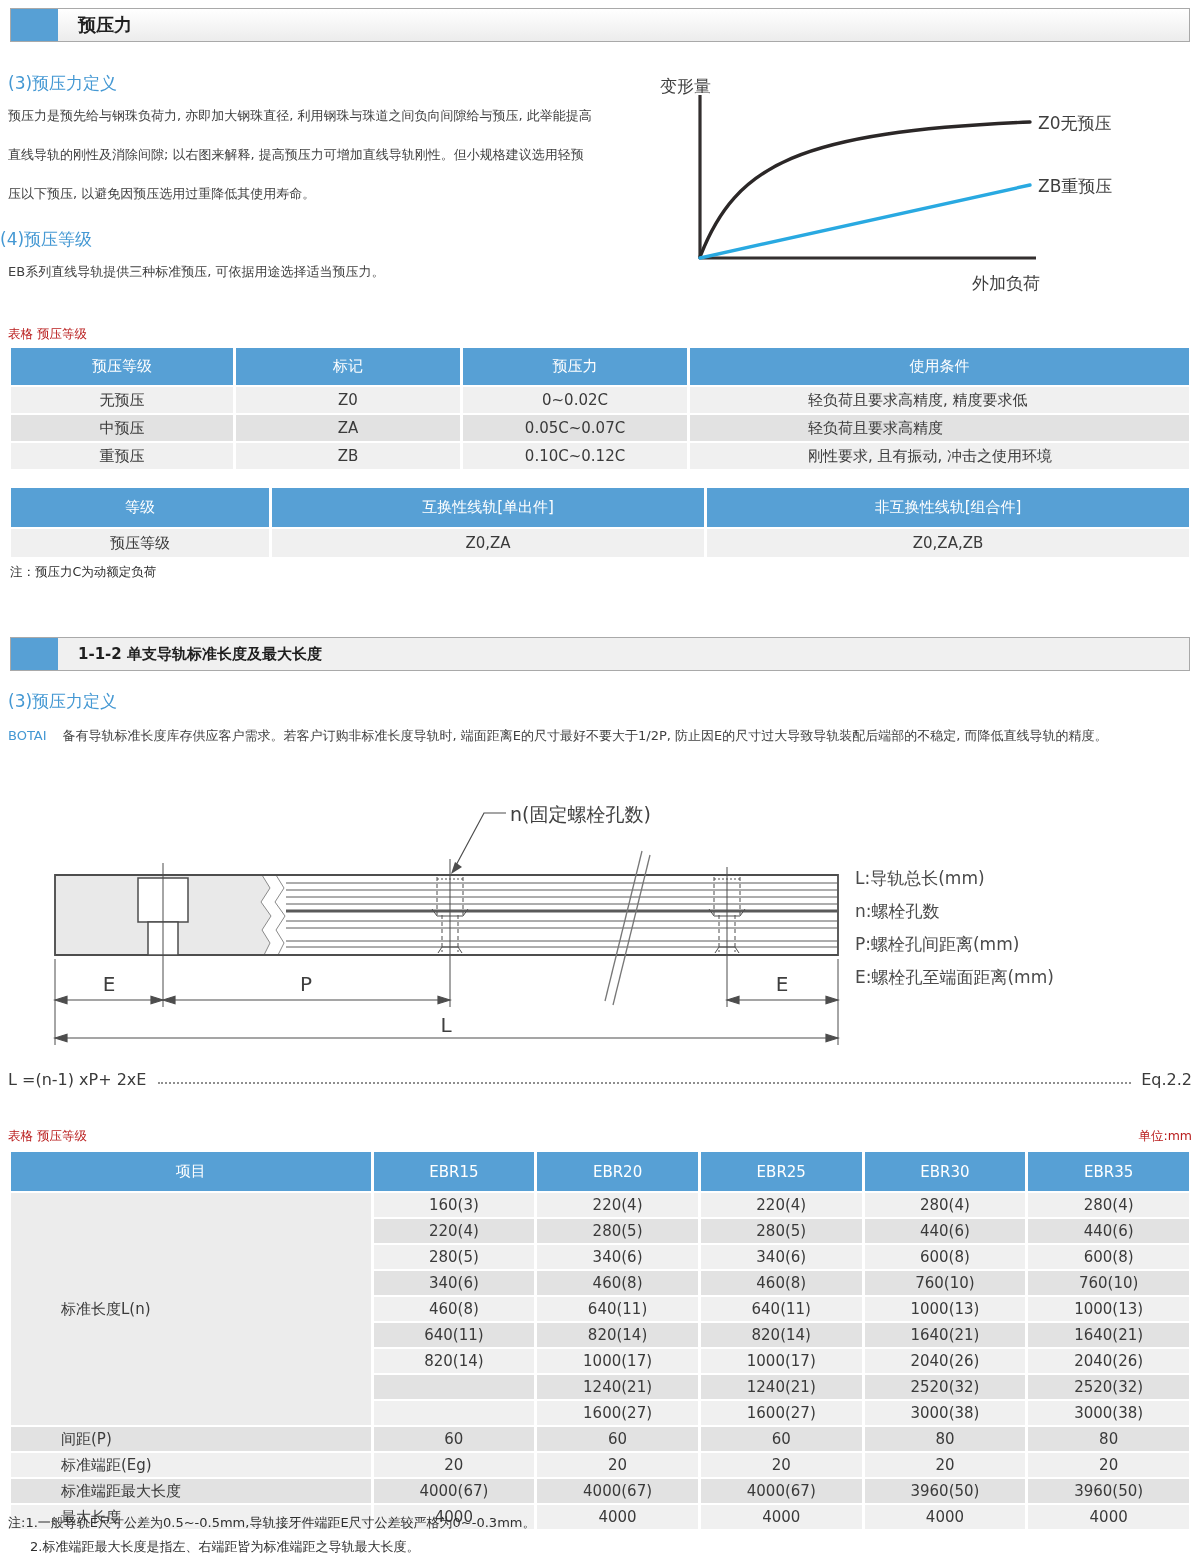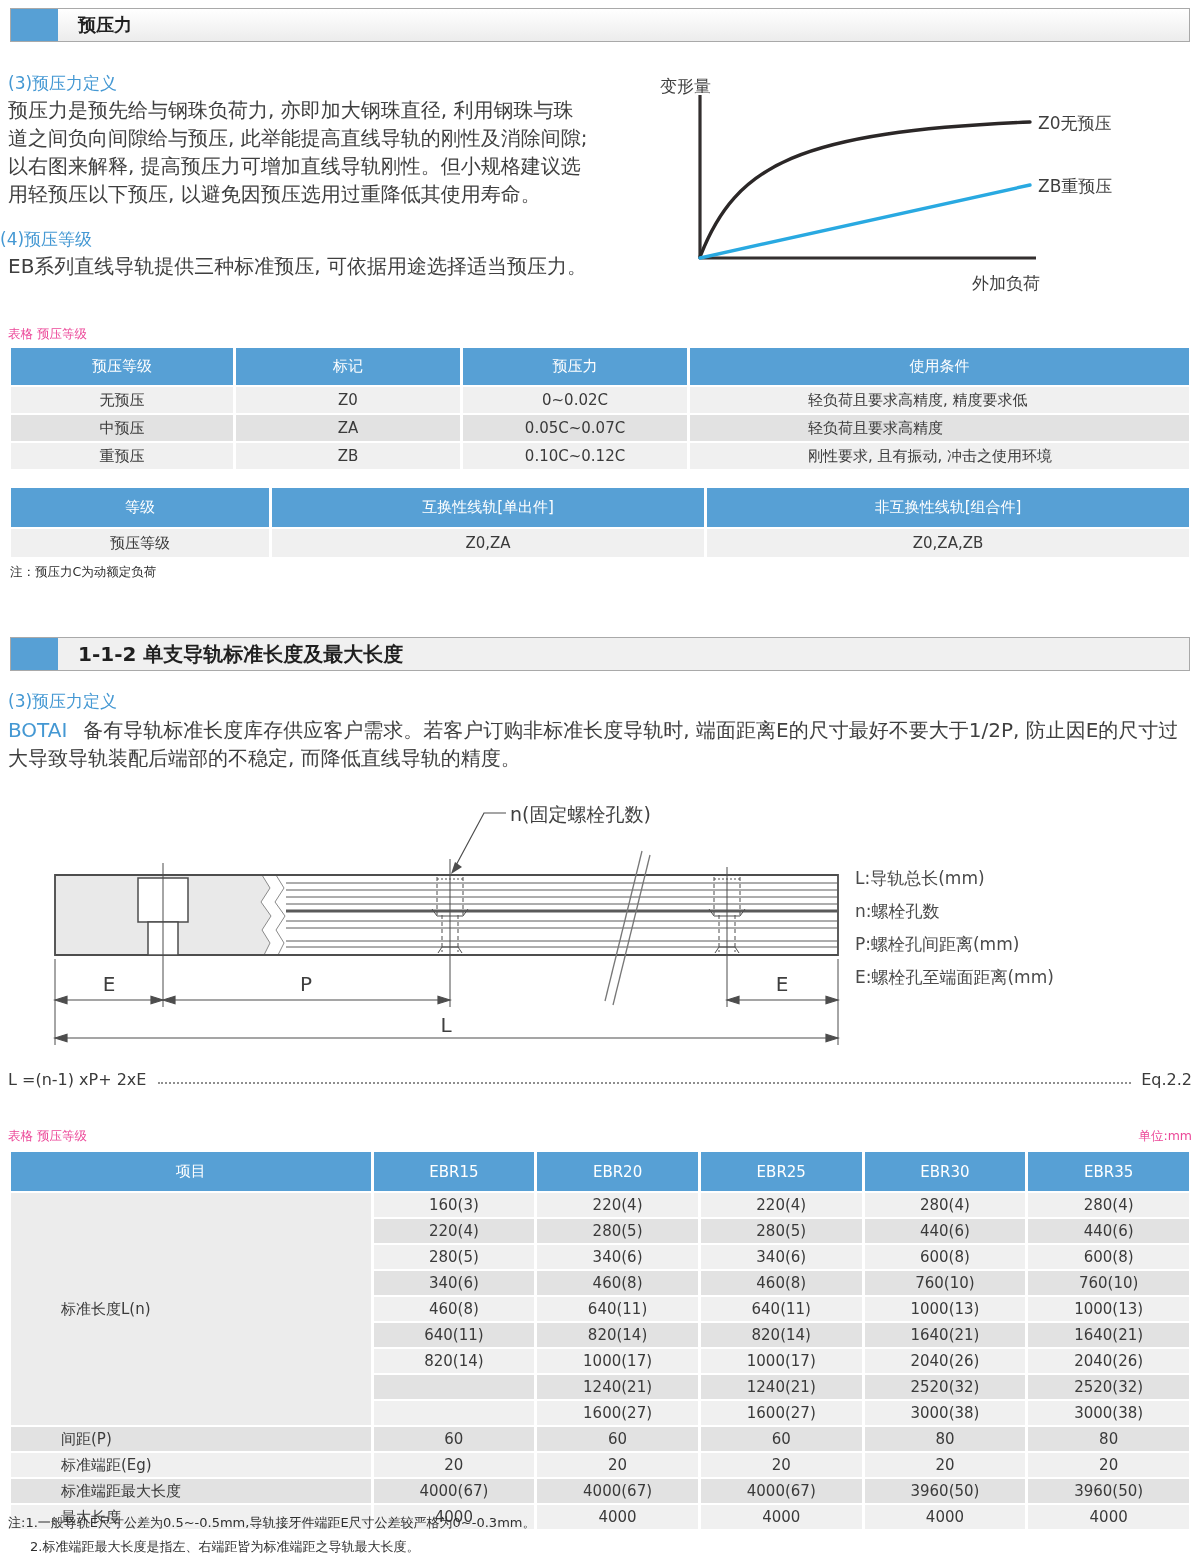--- a/index.html
+++ b/index.html
@@ -7,24 +7,24 @@
         font-family:"DejaVu Sans","Liberation Sans",sans-serif;color:#3c3c3c;}
 
   
   .band{position:absolute;left:10px;width:1180px;height:34px;border:1px solid #a9a9a9;
         background:linear-gradient(#ffffff,#ececec);box-sizing:border-box;}
   .band.gray{background:#f0f0f0;}
   .band .sq{position:absolute;left:0;top:0;bottom:0;width:47px;background:#57a0d5;}
   .band .bt{position:absolute;left:67px;top:0;line-height:32px;font-size:18px;font-weight:bold;color:#1f1f1f;}
 
   .subtitle{position:absolute;font-size:17px;color:#4498d3;}
-  .para{position:absolute;font-size:20px;line-height:28px;color:#3f3f3f;}
+  .para{position:absolute;font-size:13px;line-height:39px;color:#3f3f3f;}
   .brand{color:#4498d3;margin-right:16px;}
 
-  .tcap{position:absolute;font-size:12.5px;color:#ec4899;}
+  .tcap{position:absolute;font-size:12.5px;color:#b91c1c;}
   .note{position:absolute;font-size:12.5px;color:#2e2e2e;}
 
   table{position:absolute;border-collapse:separate;border-spacing:3px 2px;}
   th{background:#57a0d5;color:#fff;font-weight:normal;font-size:15px;}
   td{font-size:15px;color:#3a3a3a;text-align:center;}
   tr.rl td{background:#f0f0f0;}
   tr.rd td{background:#e2e2e2;}
 
   .t1{left:8px;top:346px;width:1184px;}
   .t1 th{height:35px;}
@@ -135,21 +135,21 @@
         <td>预压等级</td>
         <td>Z0,ZA</td>
         <td>Z0,ZA,ZB</td>
       </tr>
     </tbody>
   </table>
   <div class="note" style="left:10px;top:564px;">注：预压力C为动额定负荷</div>
 
   <div class="band gray" style="top:637px;">
     <div class="sq"></div>
-    <div class="bt" style="font-size:20px;">1-1-2 单支导轨标准长度及最大长度</div>
+    <div class="bt" style="font-size:15px;">1-1-2 单支导轨标准长度及最大长度</div>
   </div>
 
   <div class="subtitle" style="left:8px;top:690px;">(3)预压力定义</div>
   <div class="para" style="left:8px;top:716px;width:1184px;"><span class="brand">BOTAI</span><span>备有导轨标准长度库存供应客户需求。若客户订购非标准长度导轨时, 端面距离E的尺寸最好不要大于1/2P, 防止因E的尺寸过大导致导轨装配后端部的不稳定, 而降低直线导轨的精度。</span></div>
 
   <svg class="diag" width="810" height="270" viewBox="0 0 810 270">
 
     <polygon points="15,80 222,80 230,93 221,107 231,121 222,135 230,148 224,160 15,160" fill="#e9e9e9" stroke="#8a8a8a" stroke-width="1"></polygon>
     <polyline points="236,80 244,93 235,107 245,121 236,135 244,148 238,160" fill="none" stroke="#8a8a8a" stroke-width="1"></polyline>
 

